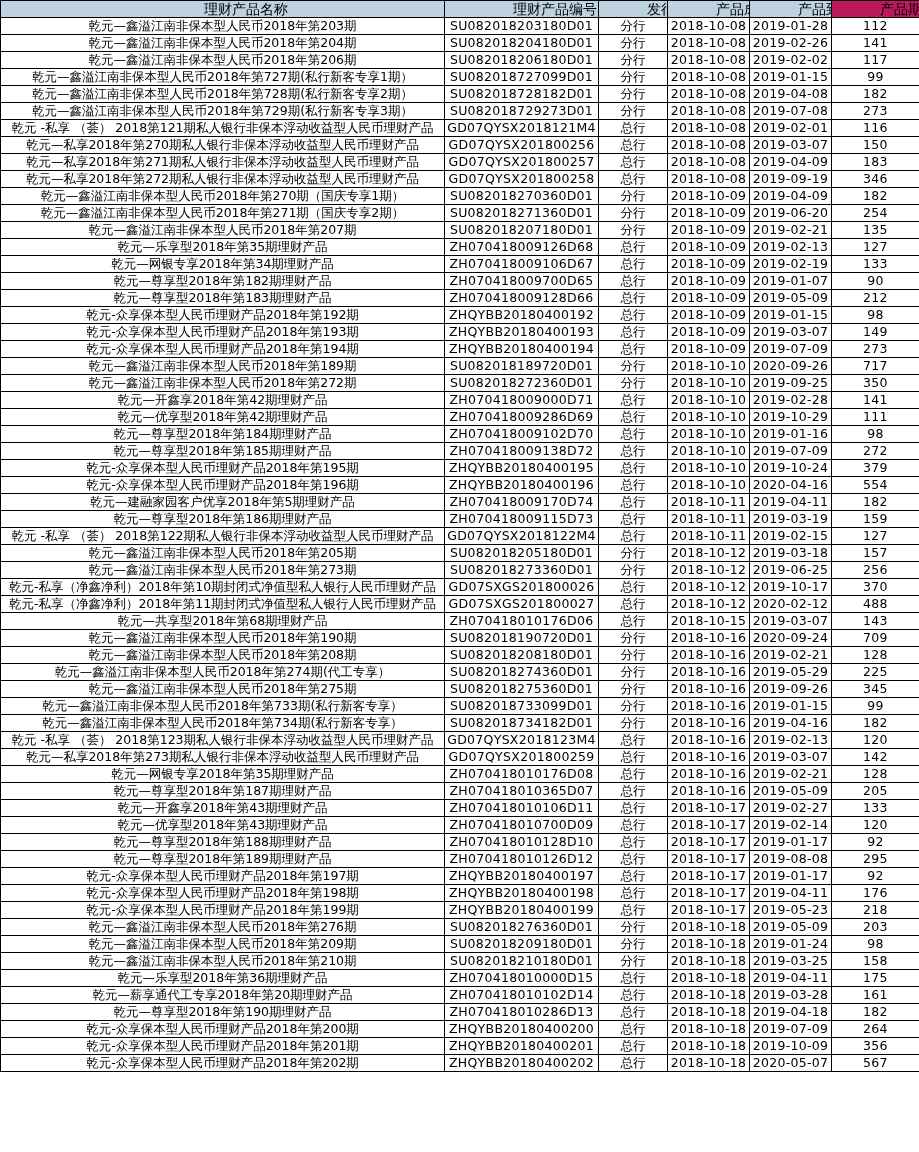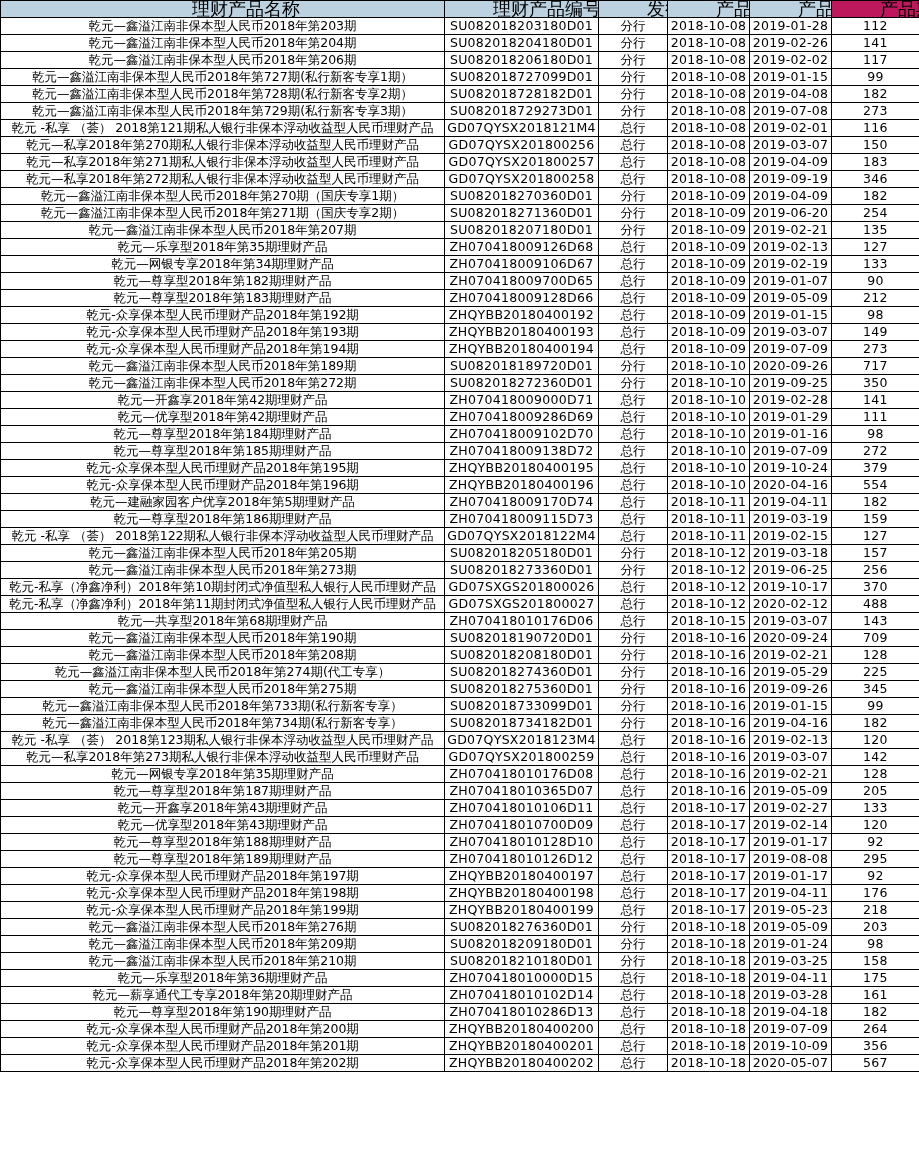--- a/index.html
+++ b/index.html
@@ -33,21 +33,21 @@
     vertical-align: middle;
     font-size: 12.5px;
     line-height: 16px;
     color: #000000;
     white-space: nowrap;
     overflow: hidden;
   }
   table.product-table thead th {
     background: #bdd2e1;
     font-weight: normal;
-    font-size: 18px;
+    font-size: 14px;
     padding-left: 48px;
   }
   table.product-table td.cell-code,
   table.product-table td.cell-start,
   table.product-table td.cell-end,
   table.product-table td.cell-term {
     font-size: 12.5px;
     letter-spacing: 0.3px;
   }
 </style>
@@ -256,21 +256,21 @@
         <td class="cell-issuer">总行</td>
         <td class="cell-start">2018-10-10</td>
         <td class="cell-end">2019-02-28</td>
         <td class="cell-term">141</td>
       </tr>
       <tr>
         <td class="cell-name">乾元—优享型2018年第42期理财产品</td>
         <td class="cell-code">ZH070418009286D69</td>
         <td class="cell-issuer">总行</td>
         <td class="cell-start">2018-10-10</td>
-        <td class="cell-end">2019-01-29</td>
+        <td class="cell-end">2019-10-29</td>
         <td class="cell-term">111</td>
       </tr>
       <tr>
         <td class="cell-name">乾元—尊享型2018年第184期理财产品</td>
         <td class="cell-code">ZH070418009102D70</td>
         <td class="cell-issuer">总行</td>
         <td class="cell-start">2018-10-10</td>
         <td class="cell-end">2019-01-16</td>
         <td class="cell-term">98</td>
       </tr>

